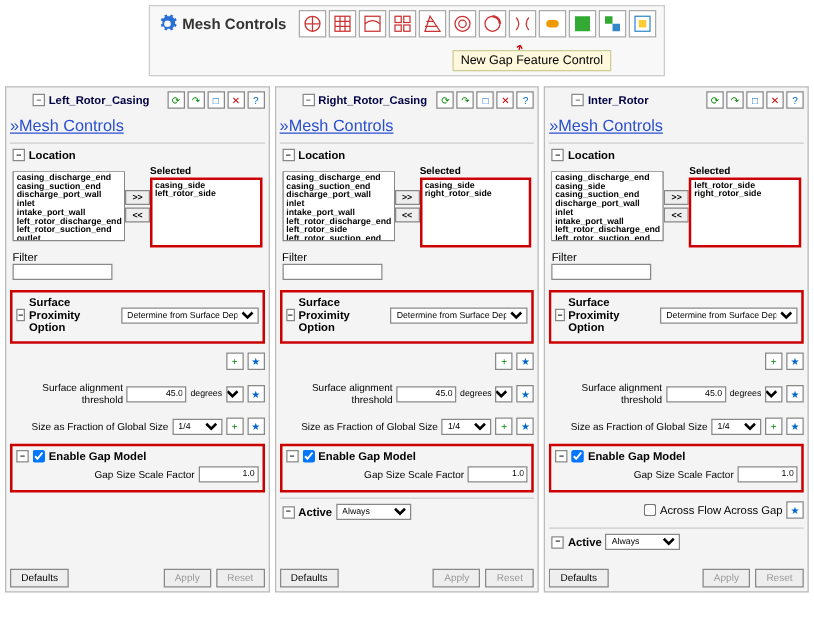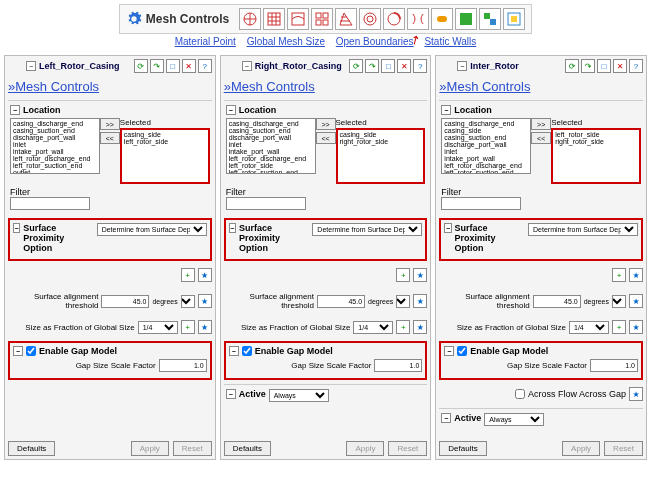--- a/index.html
+++ b/index.html
@@ -28,23 +28,23 @@
   .hbtns { display: flex; gap: 2px; }
   .hbtn { width: 14px; height: 14px; border: 1px solid #888; background: #fff; display: flex; align-items: center; justify-content: center; font-size: 8px; }
   .hbtn.g { color: #080; }
   .hbtn.r { color: #c00; }
   .hbtn.b { color: #06c; }
   
   .mc-link { color: #2a4fcf; text-decoration: underline; font-size: 13px; padding: 2px 0; }
   
   .sec { border-top: 1px solid #ccc; padding: 4px 2px; }
   .sec.redbox { border: 2px solid #c00; padding: 3px; }
-  .sec-h { display: flex; align-items: flex-start; gap: 3px; font-weight: bold; margin-bottom: 3px; }
-  
-  .lists { display: flex; gap: 0; align-items: flex-start; }
+  .sec-h { display: flex; align-items: center; gap: 3px; font-weight: bold; margin-bottom: 3px; }
+  
+  .lists { display: flex; gap: 0; align-items: center; font-weight: bold; }
   .listbox { flex: 1; background: #fff; border: 1px solid #888; height: 56px; overflow-y: auto; font-size: 7px; padding: 1px; }
   .listbox.redbox { border: 2px solid #c00; }
   .listbox div { padding: 0 1px; white-space: nowrap; }
   .movebtns { display: flex; flex-direction: column; gap: 2px; justify-content: center; }
   .mbtn { width: 20px; height: 12px; border: 1px solid #888; background: #eee; font-size: 7px; display:flex;align-items:center;justify-content:center; }
   .sel-label { font-size: 8px; margin-bottom: 1px; }
   
   .filter-row { margin-top: 3px; }
   .filter-row input { width: 80px; height: 12px; border: 1px solid #888; font-size: 7px; }
   
@@ -149,26 +149,21 @@
             </svg>
           </div>
         <div class="tb-icon">
             <svg viewBox="0 0 16 16">
               <rect x="2" y="2" width="12" height="12" fill="none" stroke="#38c"></rect>
               <rect x="5" y="5" width="6" height="6" fill="#fc3"></rect>
             </svg>
           </div>
       </div>
     </div>
-  </div>
-  <div class="bluelinks">
-    <span>Material Point</span>
-    <span>Global Mesh Size</span>
-    <span>Open Boundaries</span>
-    <span>Static Walls</span>
+    <div class="callout">New Gap Feature Control</div>
   </div>
 </div>
 
 <div class="panels" id="panels">
     <div class="panel">
       <div class="p-head">
     <div class="p-title-wrap">
           <span class="expand">−</span>
     <span class="p-title">Left_Rotor_Casing</span>
         </div>

